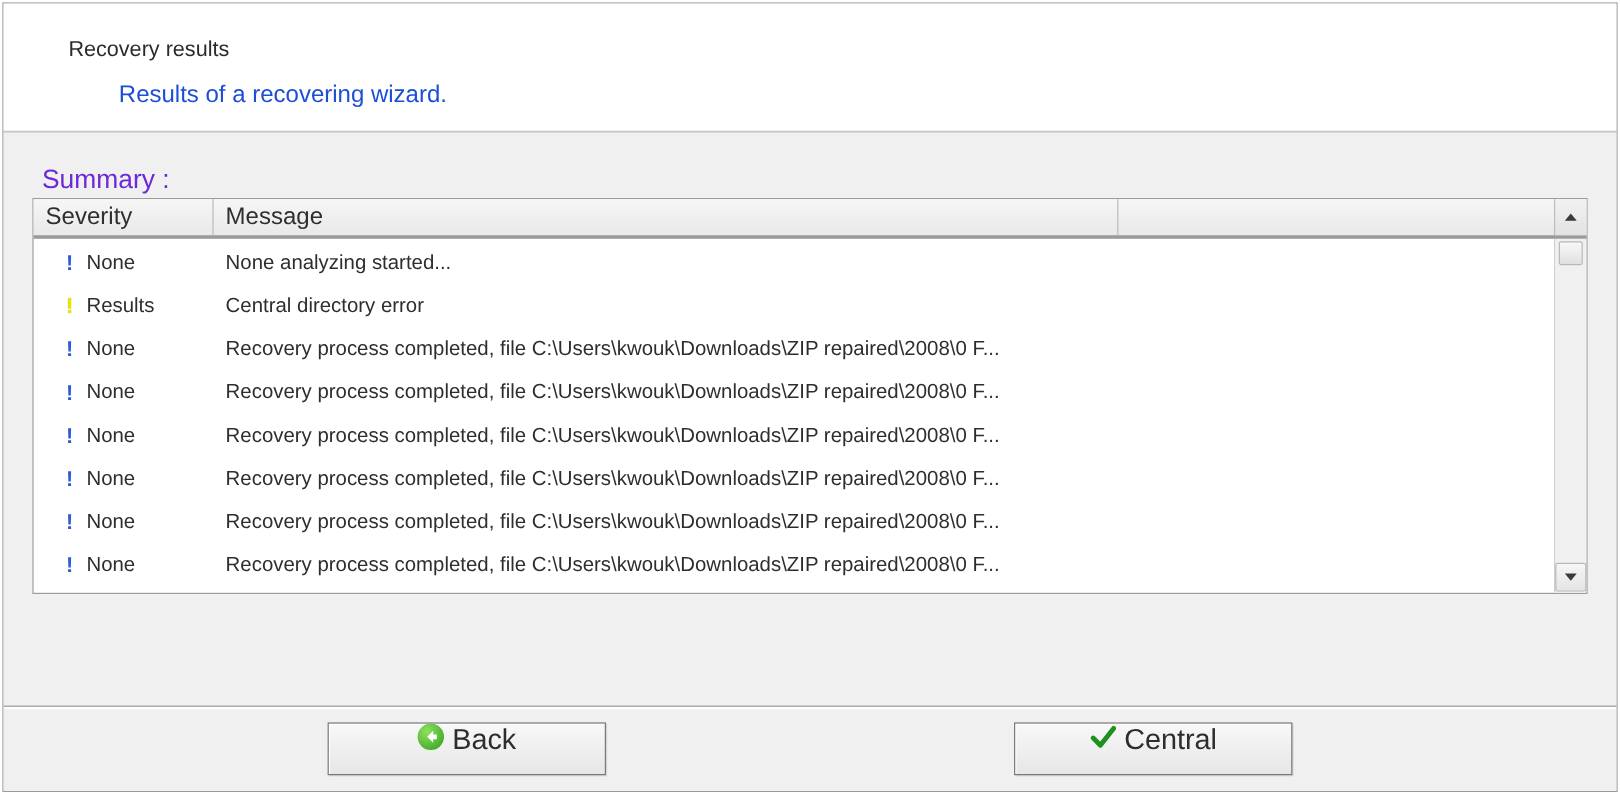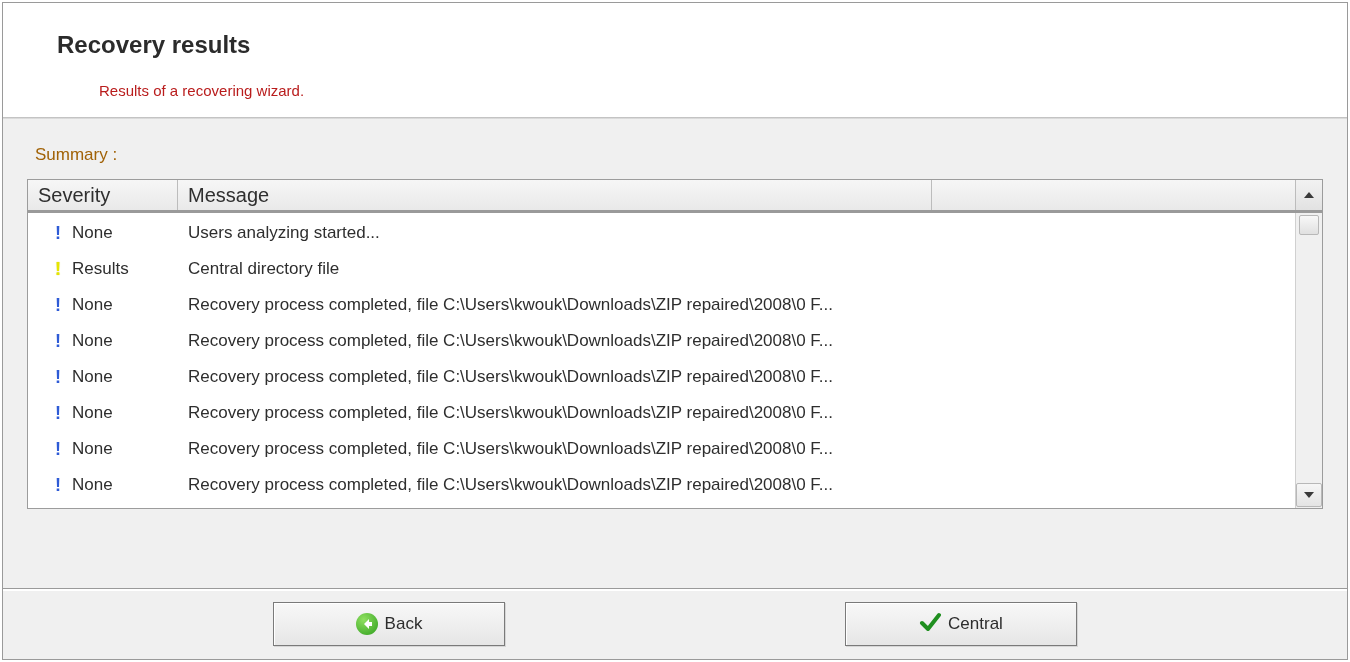--- a/index.html
+++ b/index.html
@@ -19,46 +19,46 @@
     border: 1px solid #9a9a9a;
     background: #ffffff;
     display: flex;
     flex-direction: column;
   }
   .header-area {
     padding: 28px 40px 18px 54px;
     background: #ffffff;
   }
   .page-title {
-    font-size: 24px;
-    font-weight: bold;
+    font-size: 18px;
+    font-weight: normal;
     color: #2b2b2b;
-    margin: 0 0 23px 0;
+    margin: 0 0 6px 0;
   }
   .page-subtitle {
-    font-size: 15px;
-    color: #b91c1c;
-    margin: 6px 0 0 42px;
+    font-size: 20px;
+    color: #1d4ed8;
+    margin: 16px 0 0 42px;
   }
   .divider {
     height: 2px;
     background: linear-gradient(#b8b8b8, #e6e6e6);
   }
   .content-area {
     flex: 1;
     background: #f0f0f0;
     padding: 20px 24px 10px 24px;
     display: flex;
     flex-direction: column;
     box-sizing: border-box;
   }
   .summary-label {
-    font-size: 17px;
-    color: #a16207;
-    margin: 6px 0 14px 8px;
+    font-size: 22px;
+    color: #6d28d9;
+    margin: 6px 0 2px 8px;
   }
   .table-wrap {
     border: 1px solid #9c9c9c;
     background: #ffffff;
     box-shadow: inset 1px 1px 0 #ffffff;
     display: flex;
     flex-direction: column;
     height: 328px;
   }
   .table-header {
@@ -173,24 +173,23 @@
     justify-content: center;
     gap: 340px;
   }
   .wizard-btn {
     width: 230px;
     height: 42px;
     border: 1px solid #7a7a7a;
     box-shadow: 1px 1px 0 #d6d6d6, inset 1px 1px 0 #ffffff;
     background: linear-gradient(#f8f8f8, #e6e6e6);
     display: flex;
-    align-items: center;
     justify-content: center;
     gap: 7px;
-    font-size: 17px;
+    font-size: 24px;
     color: #2d2d2d;
     cursor: pointer;
     user-select: none;
   }
   .back-icon-circle {
     width: 22px; height: 22px; border-radius: 50%;
     background: radial-gradient(circle at 35% 30%, #8fe060, #2f9e1d);
     display: flex; align-items: center; justify-content: center;
   }
   .back-icon-circle svg { width: 12px; height: 12px; }
@@ -227,30 +226,30 @@
 
       <div class="table-body-wrap">
         <div class="rows" id="rows">
             <div class="row">
               <div class="cell-sev">
                 <span class="sev-icon">
                   <span class="sev-none-icon">!</span>
                 </span>
                 <span>None</span>
               </div>
-              <div class="cell-msg">Users analyzing started...</div>
+              <div class="cell-msg">None analyzing started...</div>
             </div>
             <div class="row">
               <div class="cell-sev">
                 <span class="sev-icon">
                   <span class="sev-medium-icon">!</span>
                 </span>
                 <span>Results</span>
               </div>
-              <div class="cell-msg">Central directory file</div>
+              <div class="cell-msg">Central directory error</div>
             </div>
             <div class="row">
               <div class="cell-sev">
                 <span class="sev-icon">
                   <span class="sev-none-icon">!</span>
                 </span>
                 <span>None</span>
               </div>
               <div class="cell-msg">Recovery process completed, file C:\Users\kwouk\Downloads\ZIP repaired\2008\0 F...</div>
             </div>

